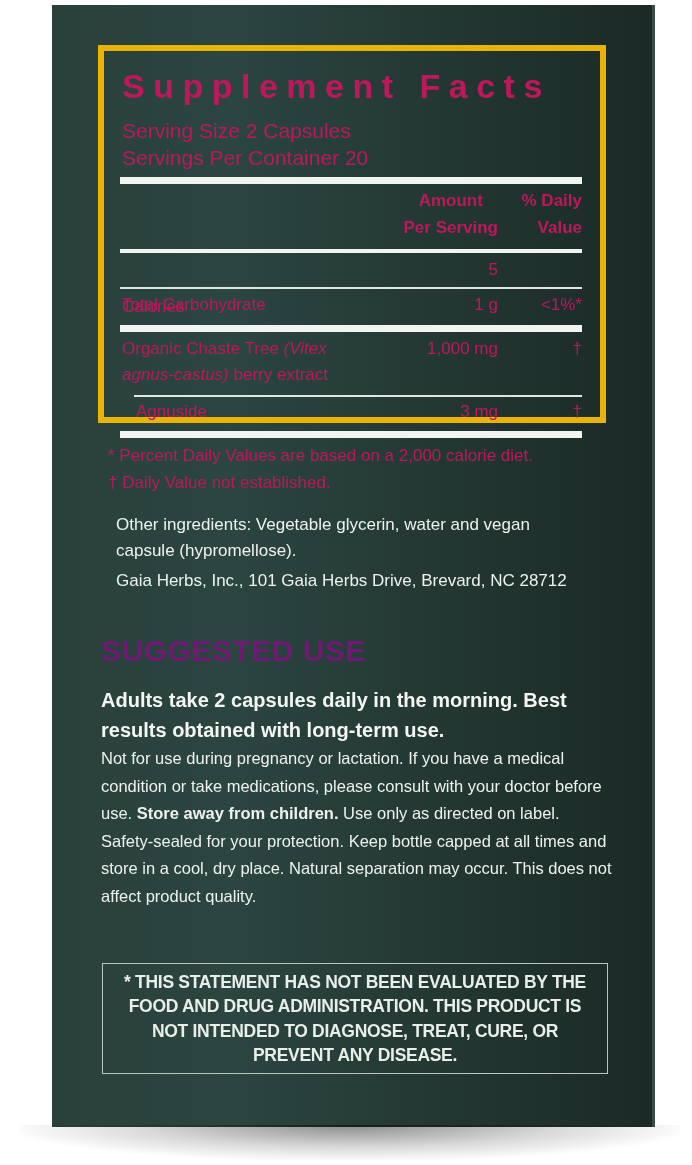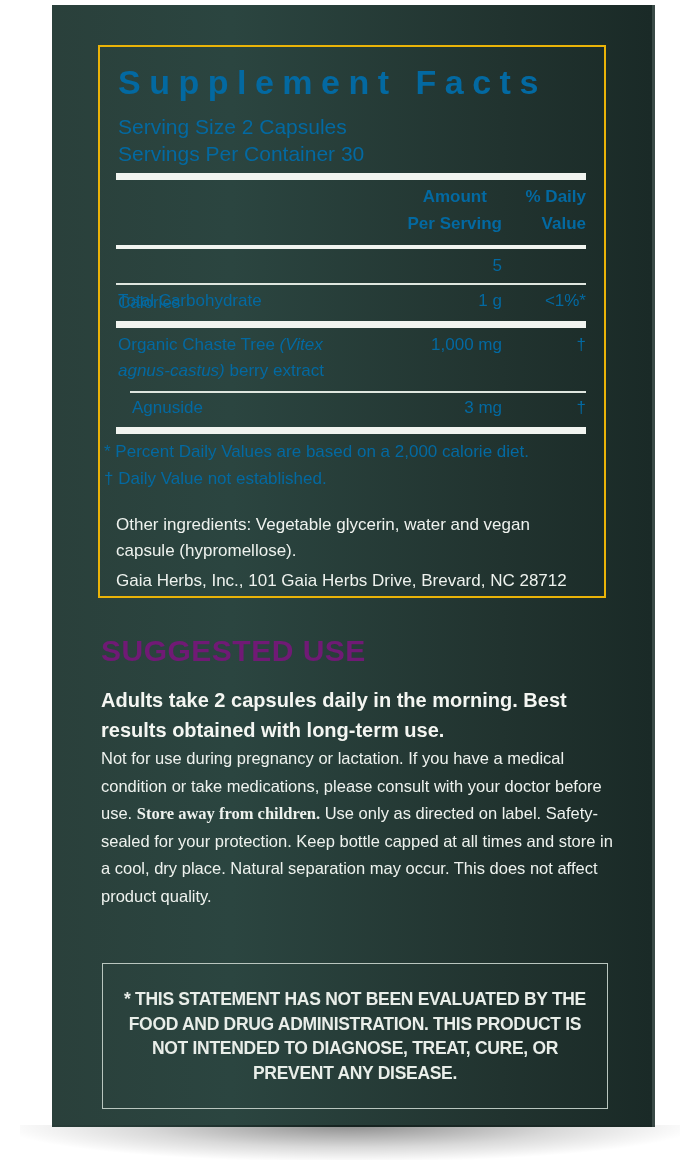--- a/index.html
+++ b/index.html
@@ -11,23 +11,23 @@
     position:absolute; left:52px; top:5px; width:603px; height:1122px;
     background: linear-gradient(90deg, #2a403b 0%, #2b4540 30%, #21332f 75%, #1a2a27 100%);
     border-right:3px solid #3a4a47;
     box-sizing:border-box;
   }
   .shadow {
     position:absolute; left:20px; top:1125px; width:660px; height:35px;
     background: radial-gradient(ellipse at 50% 0%, rgba(0,0,0,0.45) 0%, rgba(0,0,0,0.15) 45%, rgba(255,255,255,0) 75%);
   }
   .facts-box {
-    position:absolute; left:98px; top:45px; width:508px; height:553px;
-    border:2px solid #eab308; box-sizing:border-box;
-    color:#0369a1;
+    position:absolute; left:98px; top:45px; width:508px; height:378px;
+    border:6px solid #eab308; box-sizing:border-box;
+    color:#be185d;
   }
   .facts-title {
     position:absolute; left:18px; top:16px;
     font-size:34px; font-weight:bold; letter-spacing:8.5px; white-space:nowrap;
   }
   .serving { position:absolute; left:18px; font-size:21px;text-align:right; }
   .bar-thick { position:absolute; left:16px; right:18px; height:7px; background:#f1f4f0; }
   .bar-thin { position:absolute; left:16px; right:18px; height:1.5px; background:#dfe6df; }
   .col-head { position:absolute; font-size:17px; font-weight:bold; text-align:right; line-height:27px; }
   .row-label { position:absolute; left:18px; font-size:17px; line-height:26px; }
@@ -40,40 +40,40 @@
   .addr { position:absolute; left:116px; top:571px; color:#eef2ee; font-size:17px; white-space:nowrap; }
   .sug-title {
     position:absolute; left:101px; top:634px; color:#701a75; font-size:30px; font-weight:bold; letter-spacing:0.5px;
   }
   .sug-main {
     position:absolute; left:101px; top:685px; width:500px; color:#f4f6f2; font-size:20px; font-weight:bold; line-height:30px;
   }
   .sug-body {
     position:absolute; left:101px; top:745px; width:515px; color:#eef2ee; font-size:16.5px; line-height:27.5px;
   }
-  .sug-body b { font-weight:bold;font-family:Liberation Serif, serif; }
+  .sug-body b { font-weight:bold; }
   .fda-box {
-    position:absolute; left:102px; top:963px; width:506px; height:146px;
+    position:absolute; left:102px; top:963px; width:506px; height:111px;
     border:1.5px solid #b9c6bf; box-sizing:border-box;
     display:flex; align-items:center; justify-content:center; text-align:center;
   }
   .fda-text {
     color:#e9eee9; font-size:17.5px; font-weight:bold; line-height:24.5px; width:470px; letter-spacing:-0.3px;
   }
 </style>
 </head>
 <body>
 
 <div class="panel"></div>
 <div class="shadow"></div>
 
 <div class="facts-box">
   <div class="facts-title">Supplement Facts</div>
   <div class="serving" style="top:68px;">Serving Size 2 Capsules</div>
-  <div class="serving" style="top:95px;">Servings Per Container 30</div>
+  <div class="serving" style="top:95px;">Servings Per Container 20</div>
 
   <div class="bar-thick" style="top:126px;"></div>
 
   <div class="col-head" style="right:18px; top:136px;">
     <div>% Daily</div>
     <div>Value</div>
   </div>
   <div class="col-head" style="right:102px; top:136px;">
     <div style="text-align:center;">Amount</div>
     <div>Per Serving</div>

